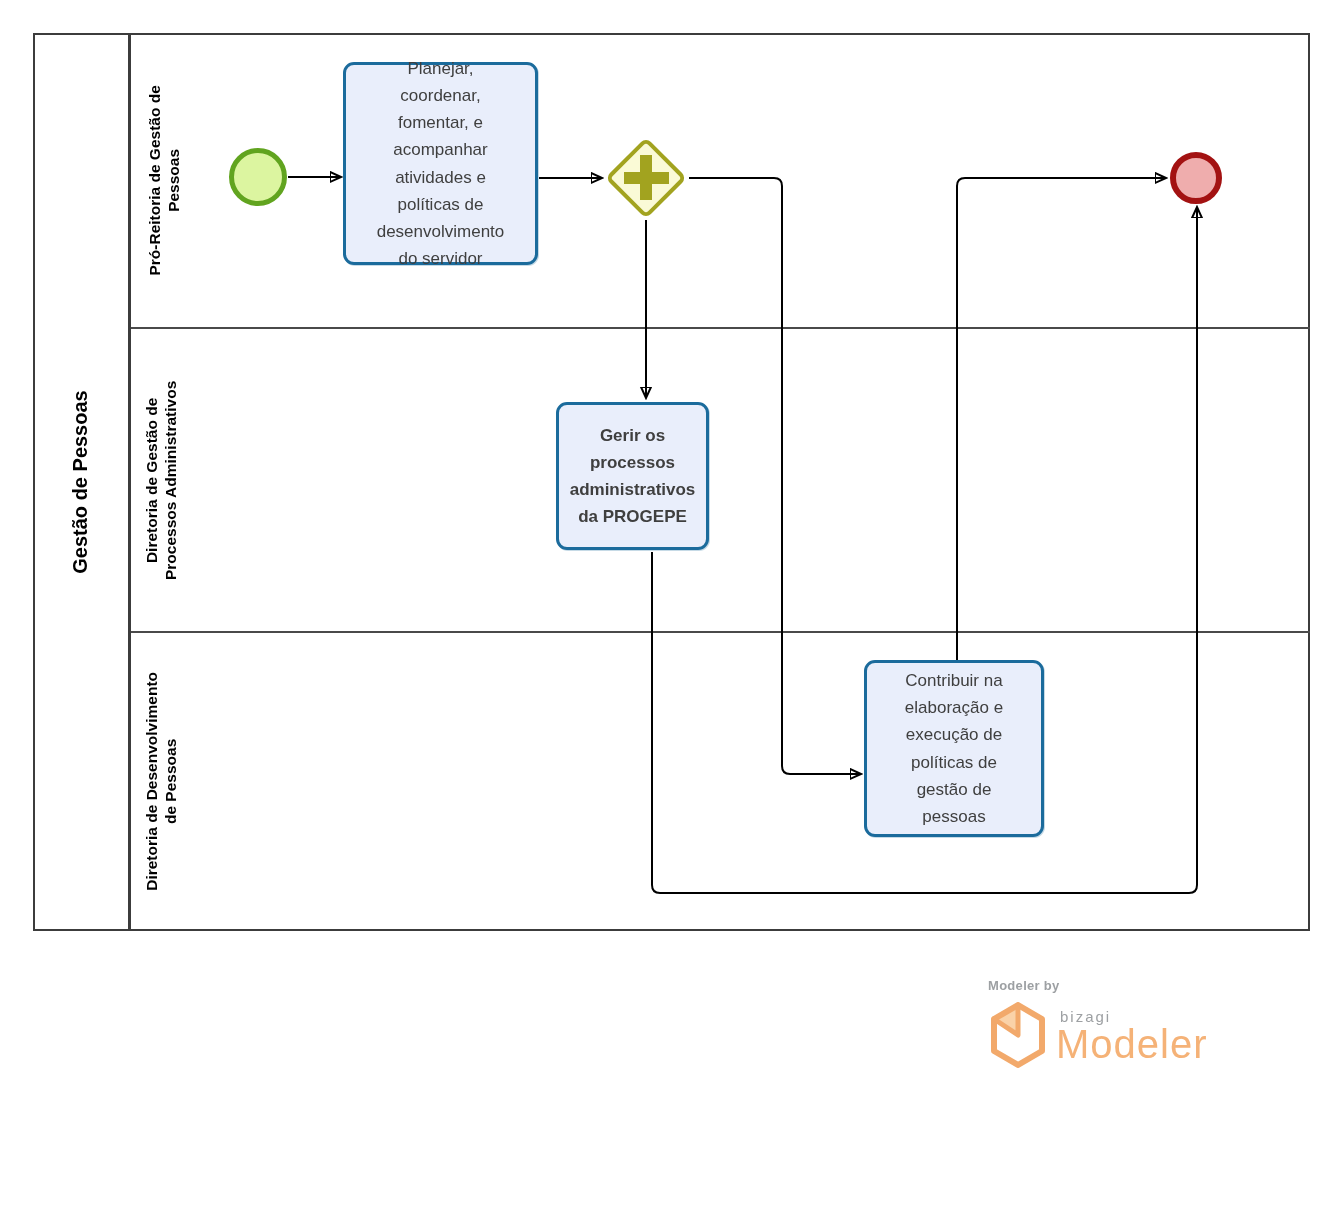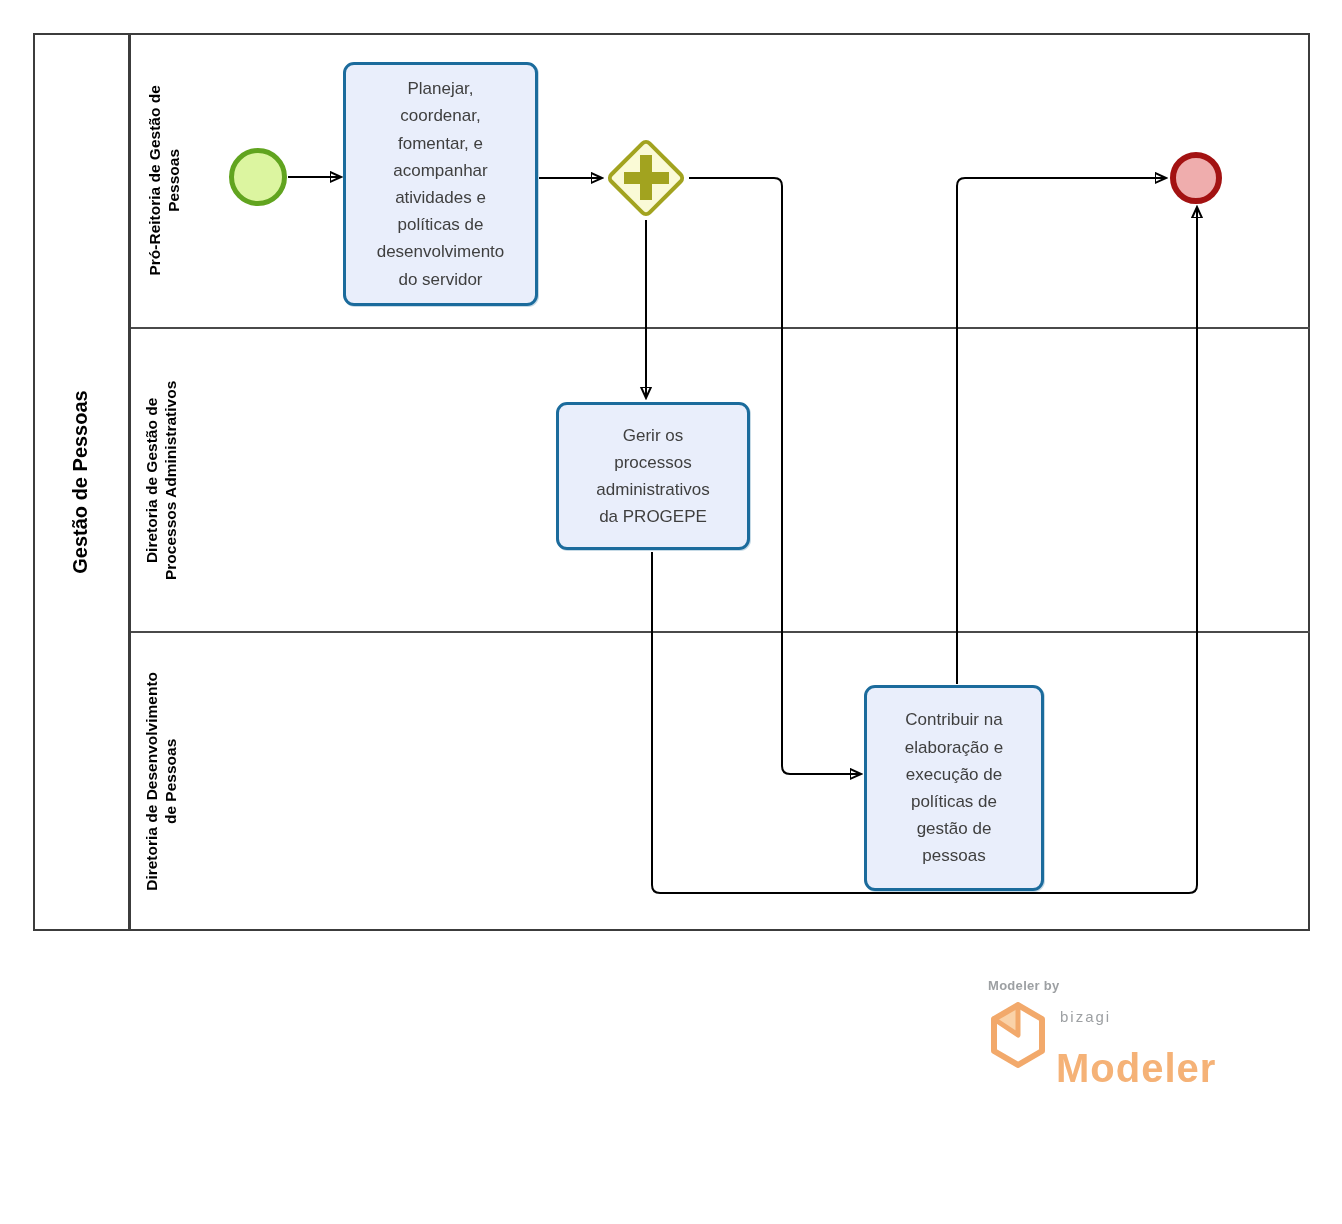--- a/index.html
+++ b/index.html
@@ -29,39 +29,39 @@
   
   .flows{position:absolute;left:0;top:0;pointer-events:none;}
   .flows path{stroke:#000000;stroke-width:2;fill:none;}
   
   .task{
     position:absolute;box-sizing:border-box;border:3px solid #1B6B9C;border-radius:11px;
     background:#E9EEFB;display:flex;align-items:center;justify-content:center;
     text-align:center;font-size:17px;line-height:1.6;color:#3f3f3f;padding:2px 6px;
     box-shadow:1px 1px 0 rgba(27,107,156,.25);
   }
-  .task-1{left:343px;top:62px;width:195px;height:244px;}
-  .task-2{left:556px;top:402px;width:194px;height:148px;}
-  .task-3{left:864px;top:685px;width:180px;height:206px;}
+  .task-1{left:343px;top:62px;width:195px;height:203px;}
+  .task-2{left:556px;top:402px;width:153px;height:148px;font-weight:bold;}
+  .task-3{left:864px;top:660px;width:180px;height:177px;}
   .event{position:absolute;box-sizing:border-box;border-radius:50%;}
   .event-start{left:229px;top:148px;width:58px;height:58px;border:5px solid #61A41F;background:#DCF5A0;}
   .event-end{left:1170px;top:152px;width:52px;height:52px;border:6px solid #A31212;background:#EFADAD;}
   .gateway{
     position:absolute;left:617px;top:149px;width:58px;height:58px;box-sizing:border-box;
     transform:rotate(45deg);border:4px solid #A2A31F;background:#FAFAD6;border-radius:7px;
   }
   .gw-plus-h{position:absolute;left:624px;top:172px;width:45px;height:12px;background:#A2A31F;}
   .gw-plus-v{position:absolute;left:640px;top:155px;width:12px;height:45px;background:#A2A31F;}
   
   .powered-by{position:absolute;left:988px;top:978px;font-size:13px;font-weight:bold;
     color:#9DA0A3;letter-spacing:.3px;}
   .hex-icon{position:absolute;left:991px;top:1002px;}
   .bizagi-word{position:absolute;left:1060px;top:1008px;font-size:15px;color:#9DA0A3;letter-spacing:2px;}
-  .modeler-word{position:absolute;left:1056px;top:1022px;font-size:40px;font-weight:700;
-    color:#F5B277;letter-spacing:1px;margin-top:24px;}
+  .modeler-word{position:absolute;left:1056px;top:1022px;font-size:40px;font-weight:400;
+    color:#F5B277;letter-spacing:1px;}
 </style>
 </head>
 <body>
 
 <div class="stage">
 
   <div class="pool-frame"></div>
   <div class="pool-title-sep"></div>
   <div class="lane-divider divider-1"></div>
   <div class="lane-divider divider-2"></div>

